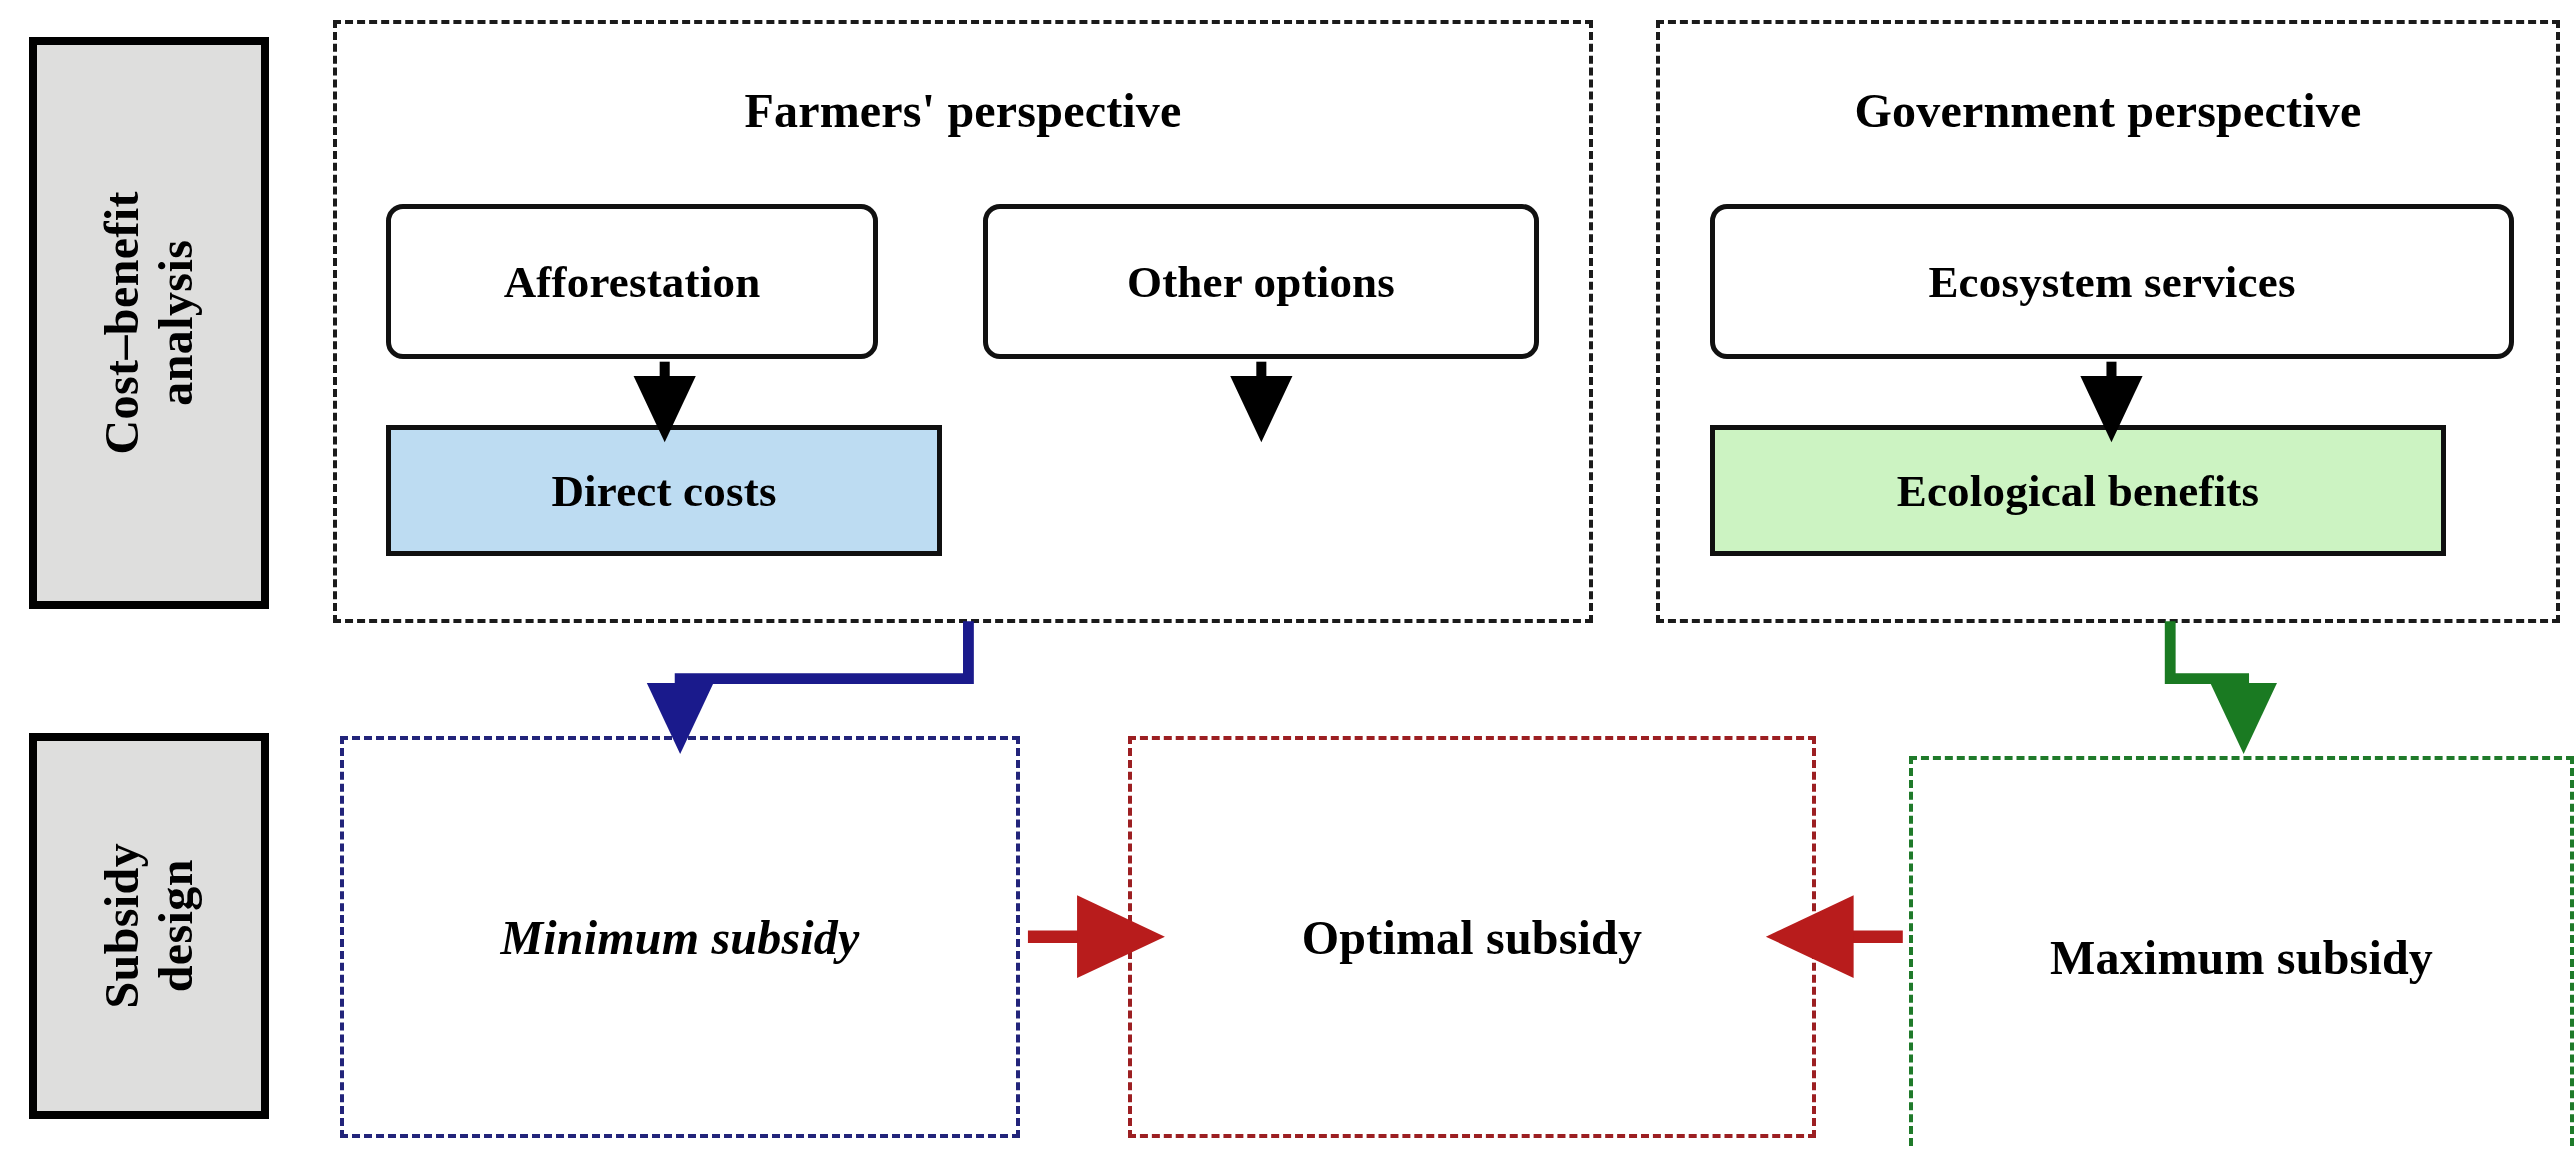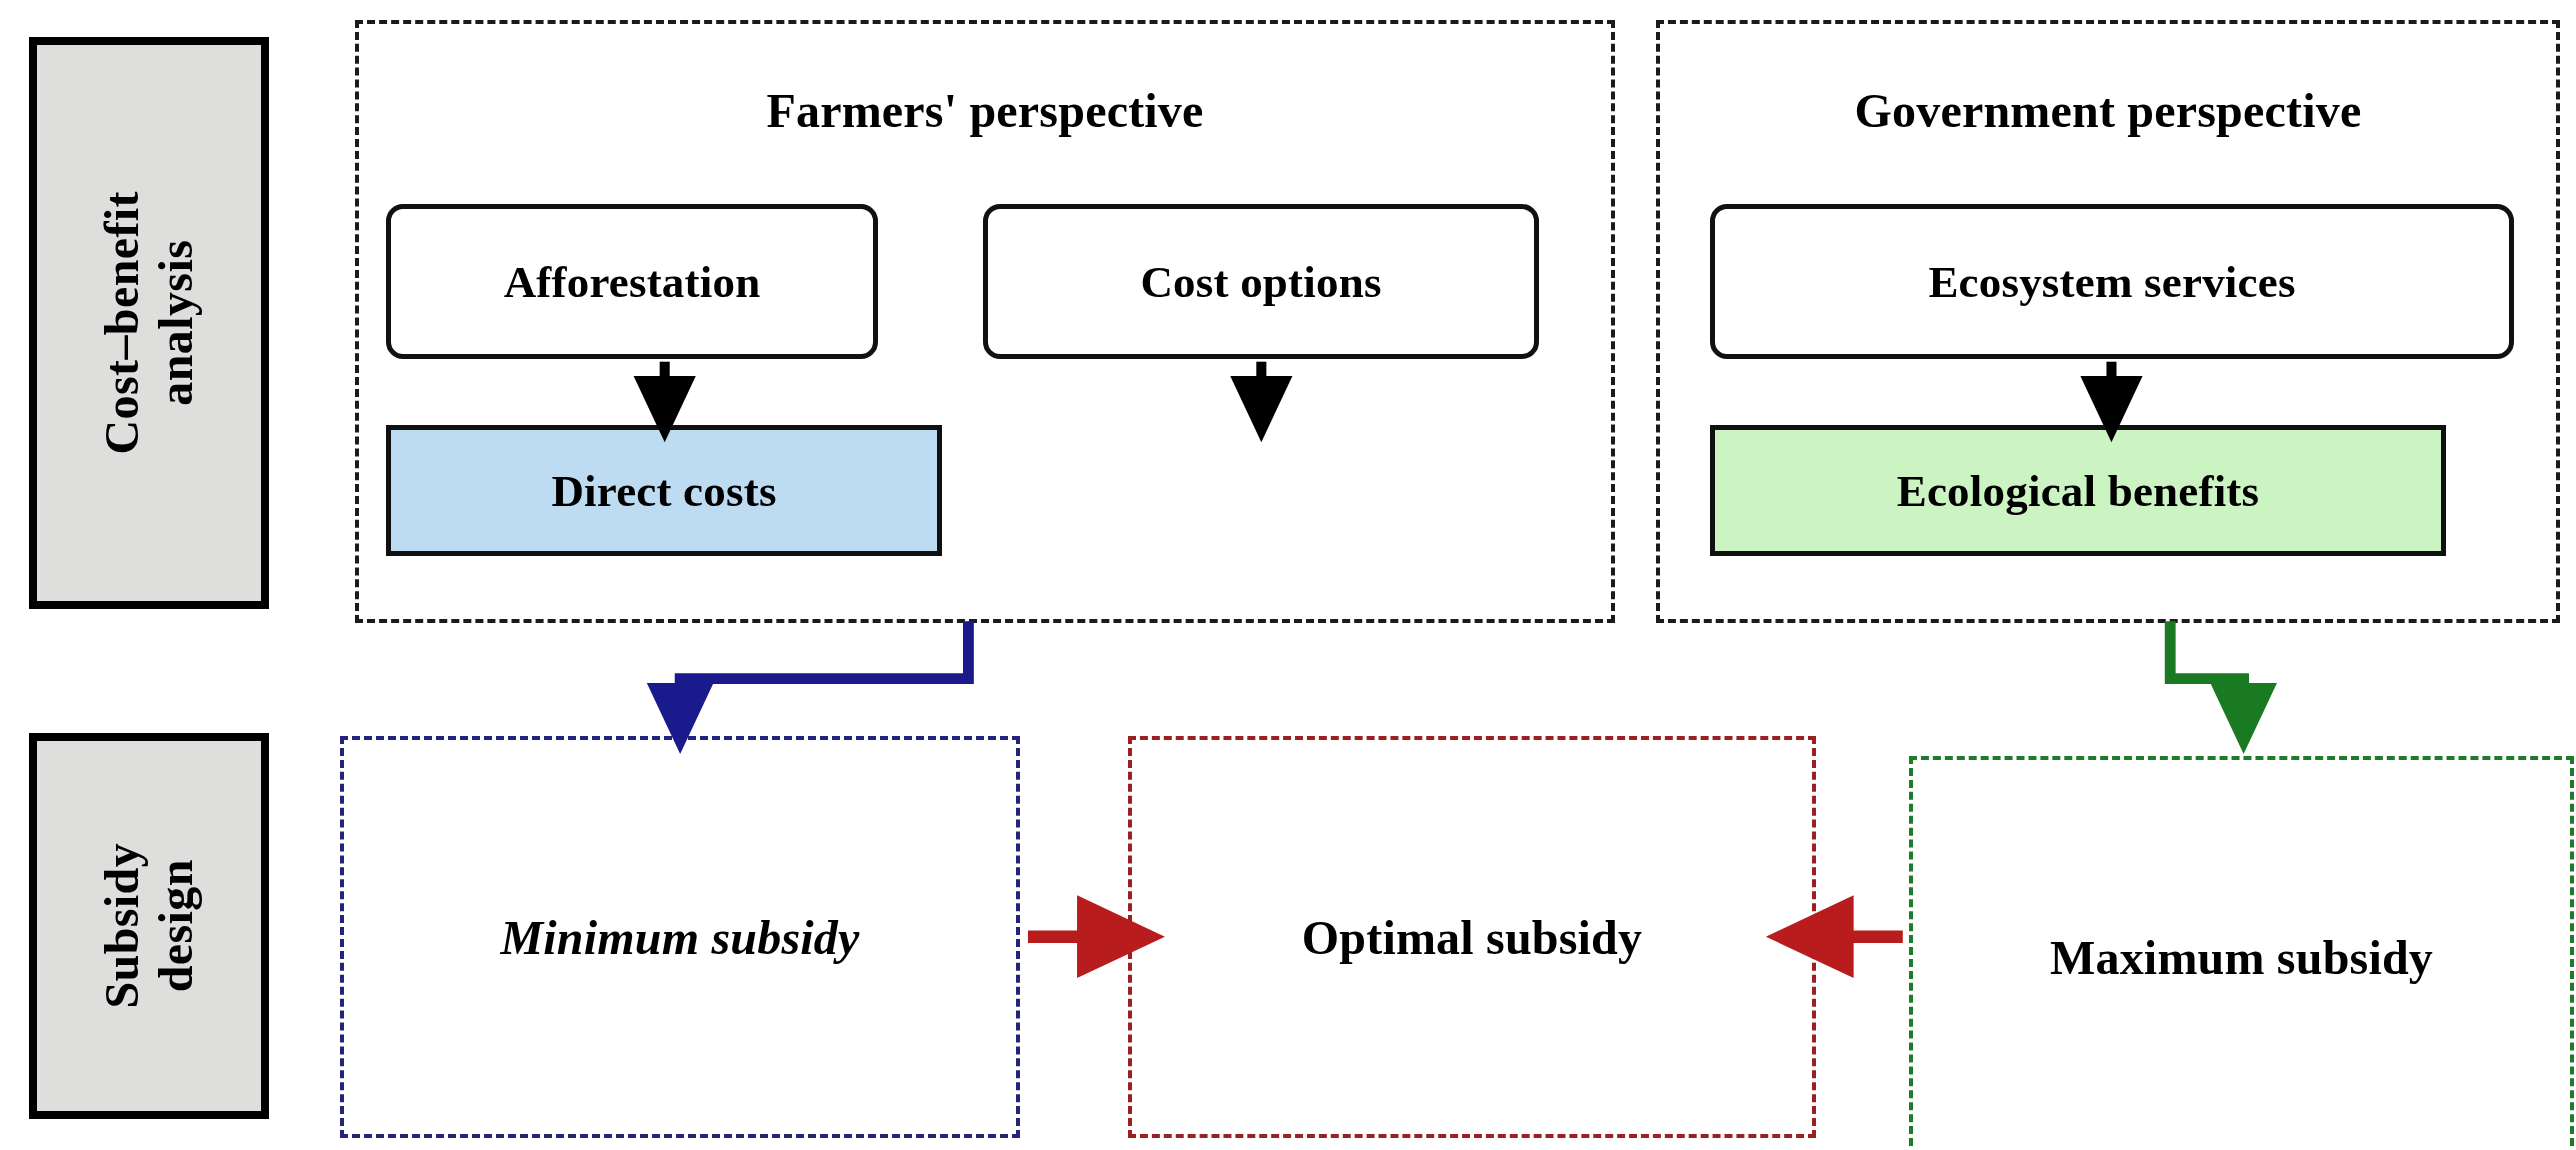--- a/index.html
+++ b/index.html
@@ -53,21 +53,21 @@
     height: 386px;
   }
 
   
   .group-panel {
     position: absolute;
     box-sizing: border-box;
     border: 4.6px dashed #1b1b1b;
     background: transparent;
   }
-  #panel-farmers { left: 355px;  top: 20px;  width: 1260px; height: 603px; }
+  #panel-farmers { left: 333px;  top: 20px;  width: 1260px; height: 603px; }
   #panel-gov     { left: 1656px; top: 20px;  width: 904px; height: 603px; }
 
   .panel-title {
     position: absolute;
     top: 59px;
     width: 100%;
     text-align: center;
     font-weight: bold;
     font-size: 48px;
     color: #000000;
@@ -150,21 +150,21 @@
 
   <div class="group-panel" id="panel-farmers">
     <div class="panel-title">Farmers' perspective</div>
   </div>
 
   <div class="group-panel" id="panel-gov">
     <div class="panel-title">Government perspective</div>
   </div>
 
   <div class="node rounded" id="node-afforestation">Afforestation</div>
-  <div class="node rounded" id="node-otheroptions">Cost options</div>
+  <div class="node rounded" id="node-otheroptions">Other options</div>
   <div class="node blue" id="node-directcosts">Direct costs</div>
 
   <div class="node rounded" id="node-ecosystem">Ecosystem services</div>
   <div class="node green" id="node-ecobenefits">Ecological benefits</div>
 
   <div class="subsidy" id="sub-min">Minimum subsidy</div>
   <div class="subsidy" id="sub-opt">Optimal subsidy</div>
   <div class="subsidy" id="sub-max">Maximum subsidy</div>
 
   <svg id="wires" viewBox="0 0 3333 1488">

